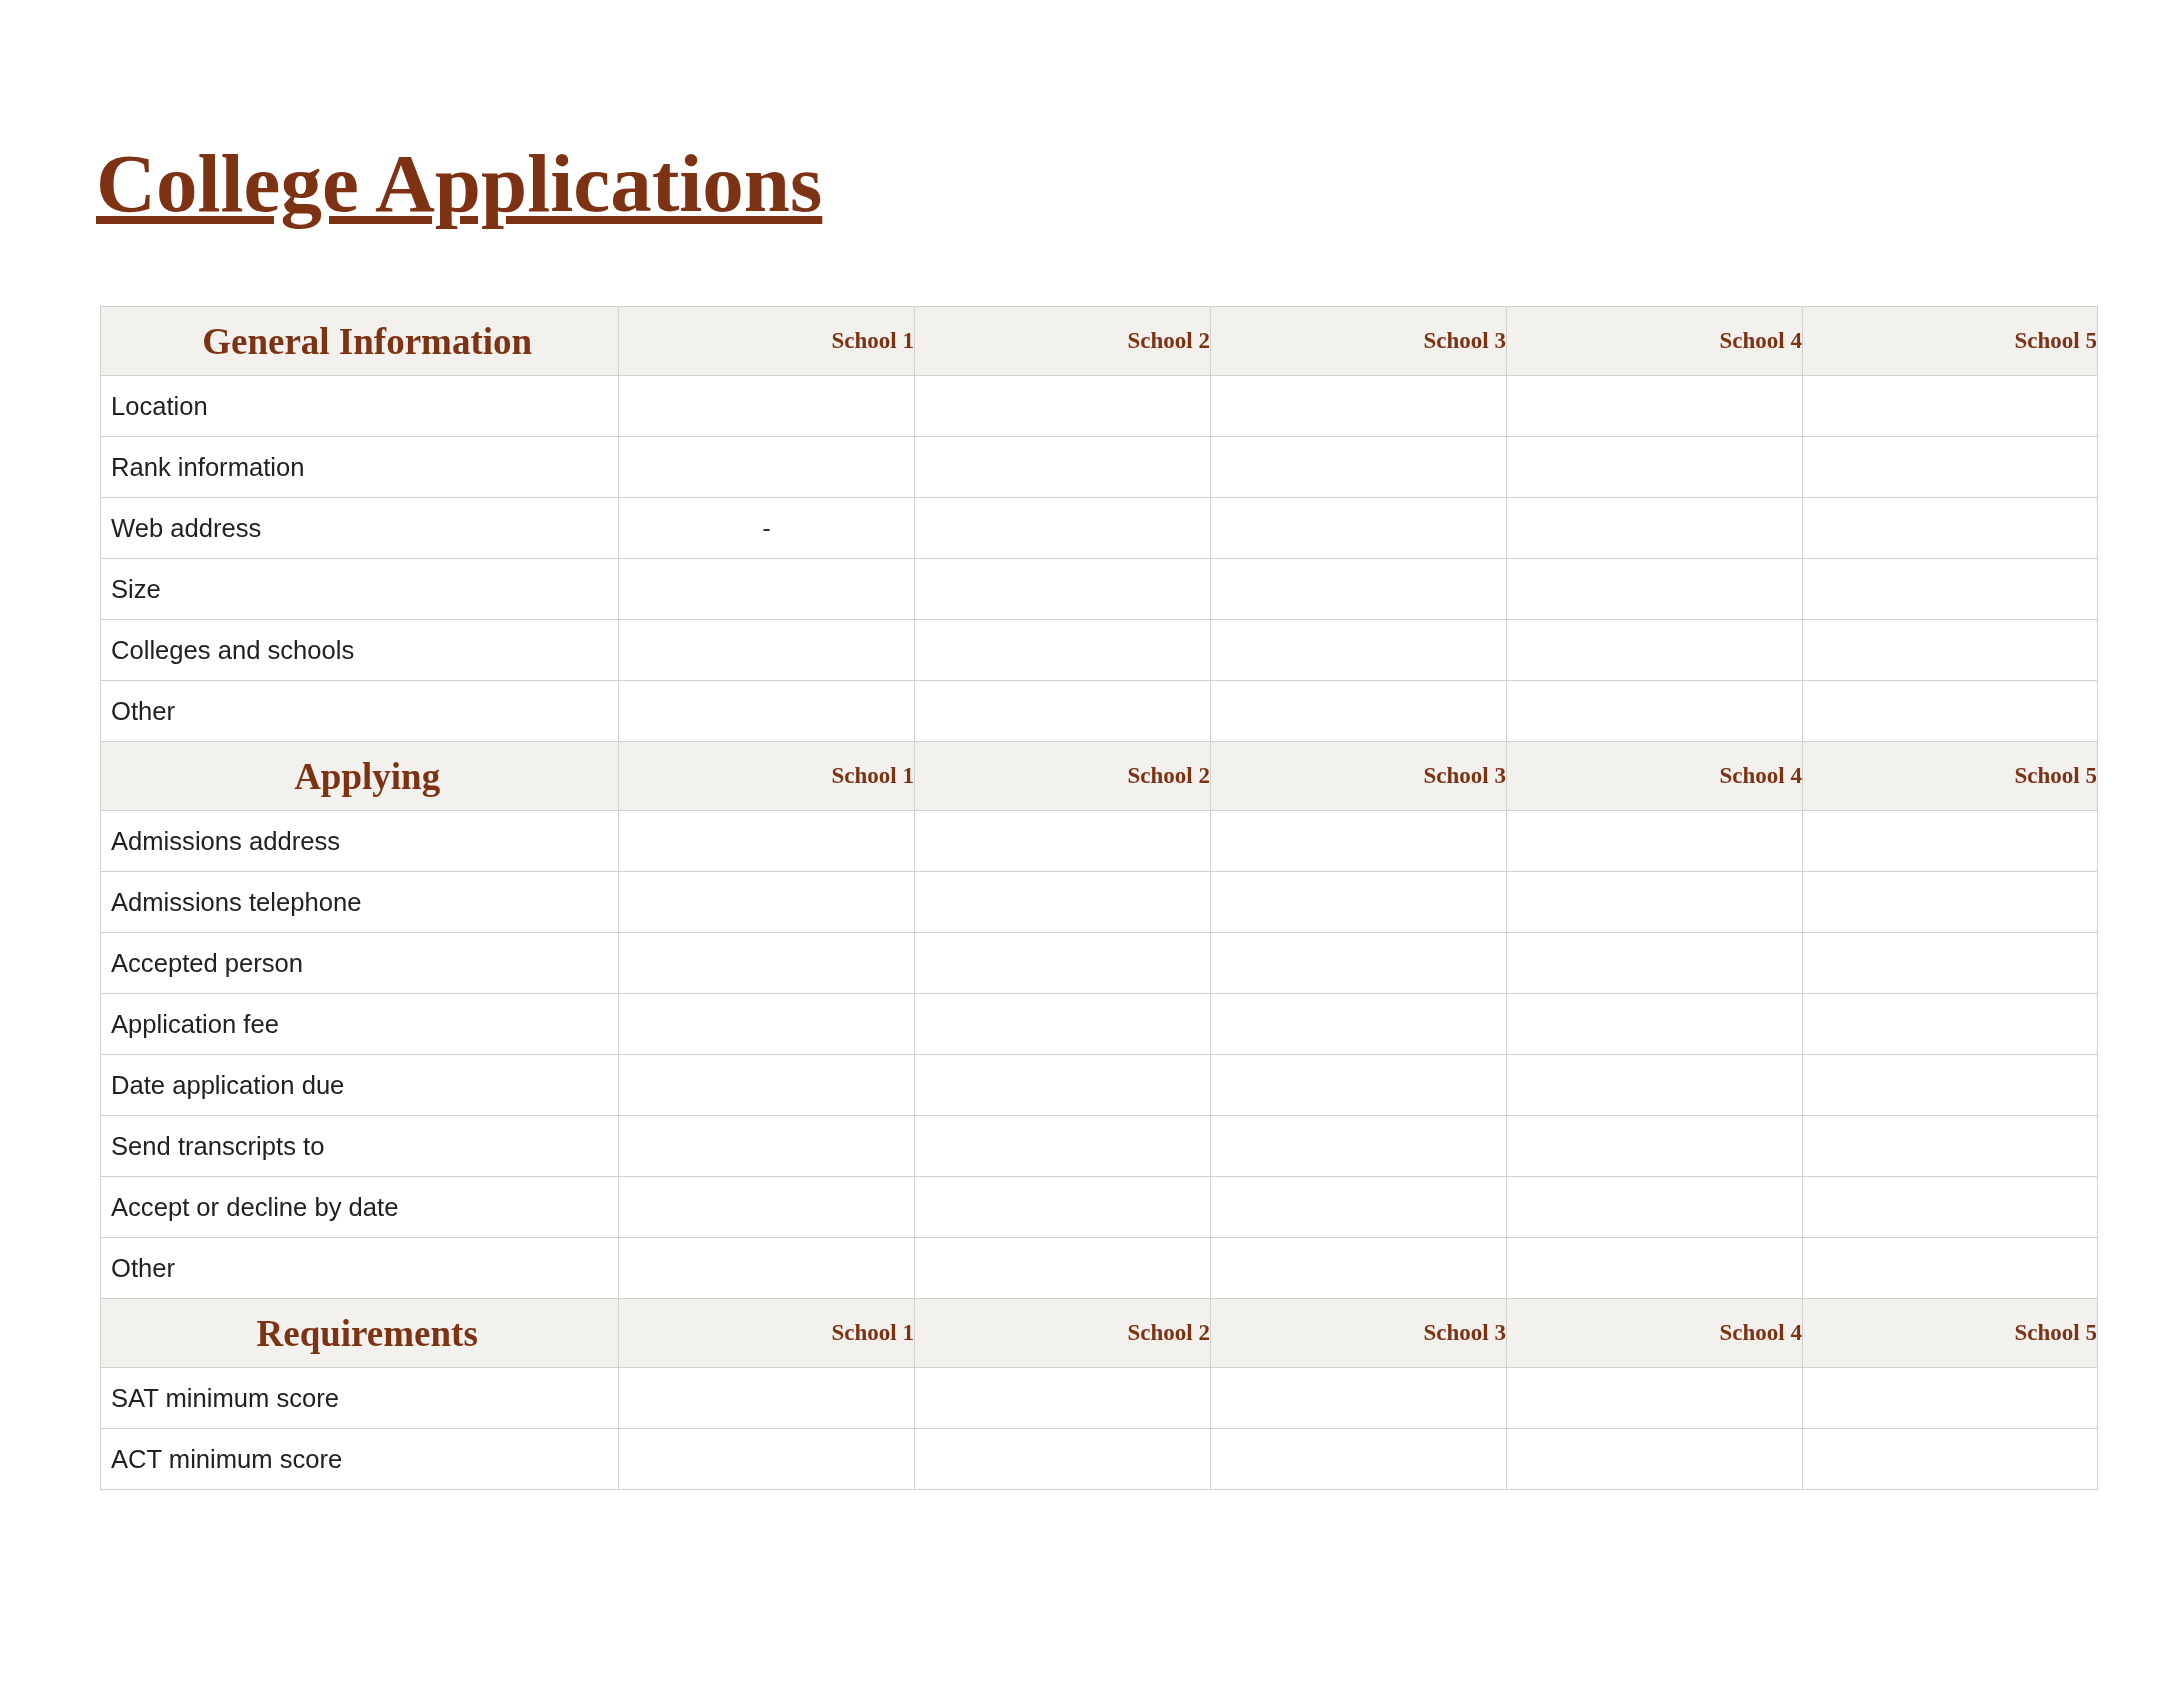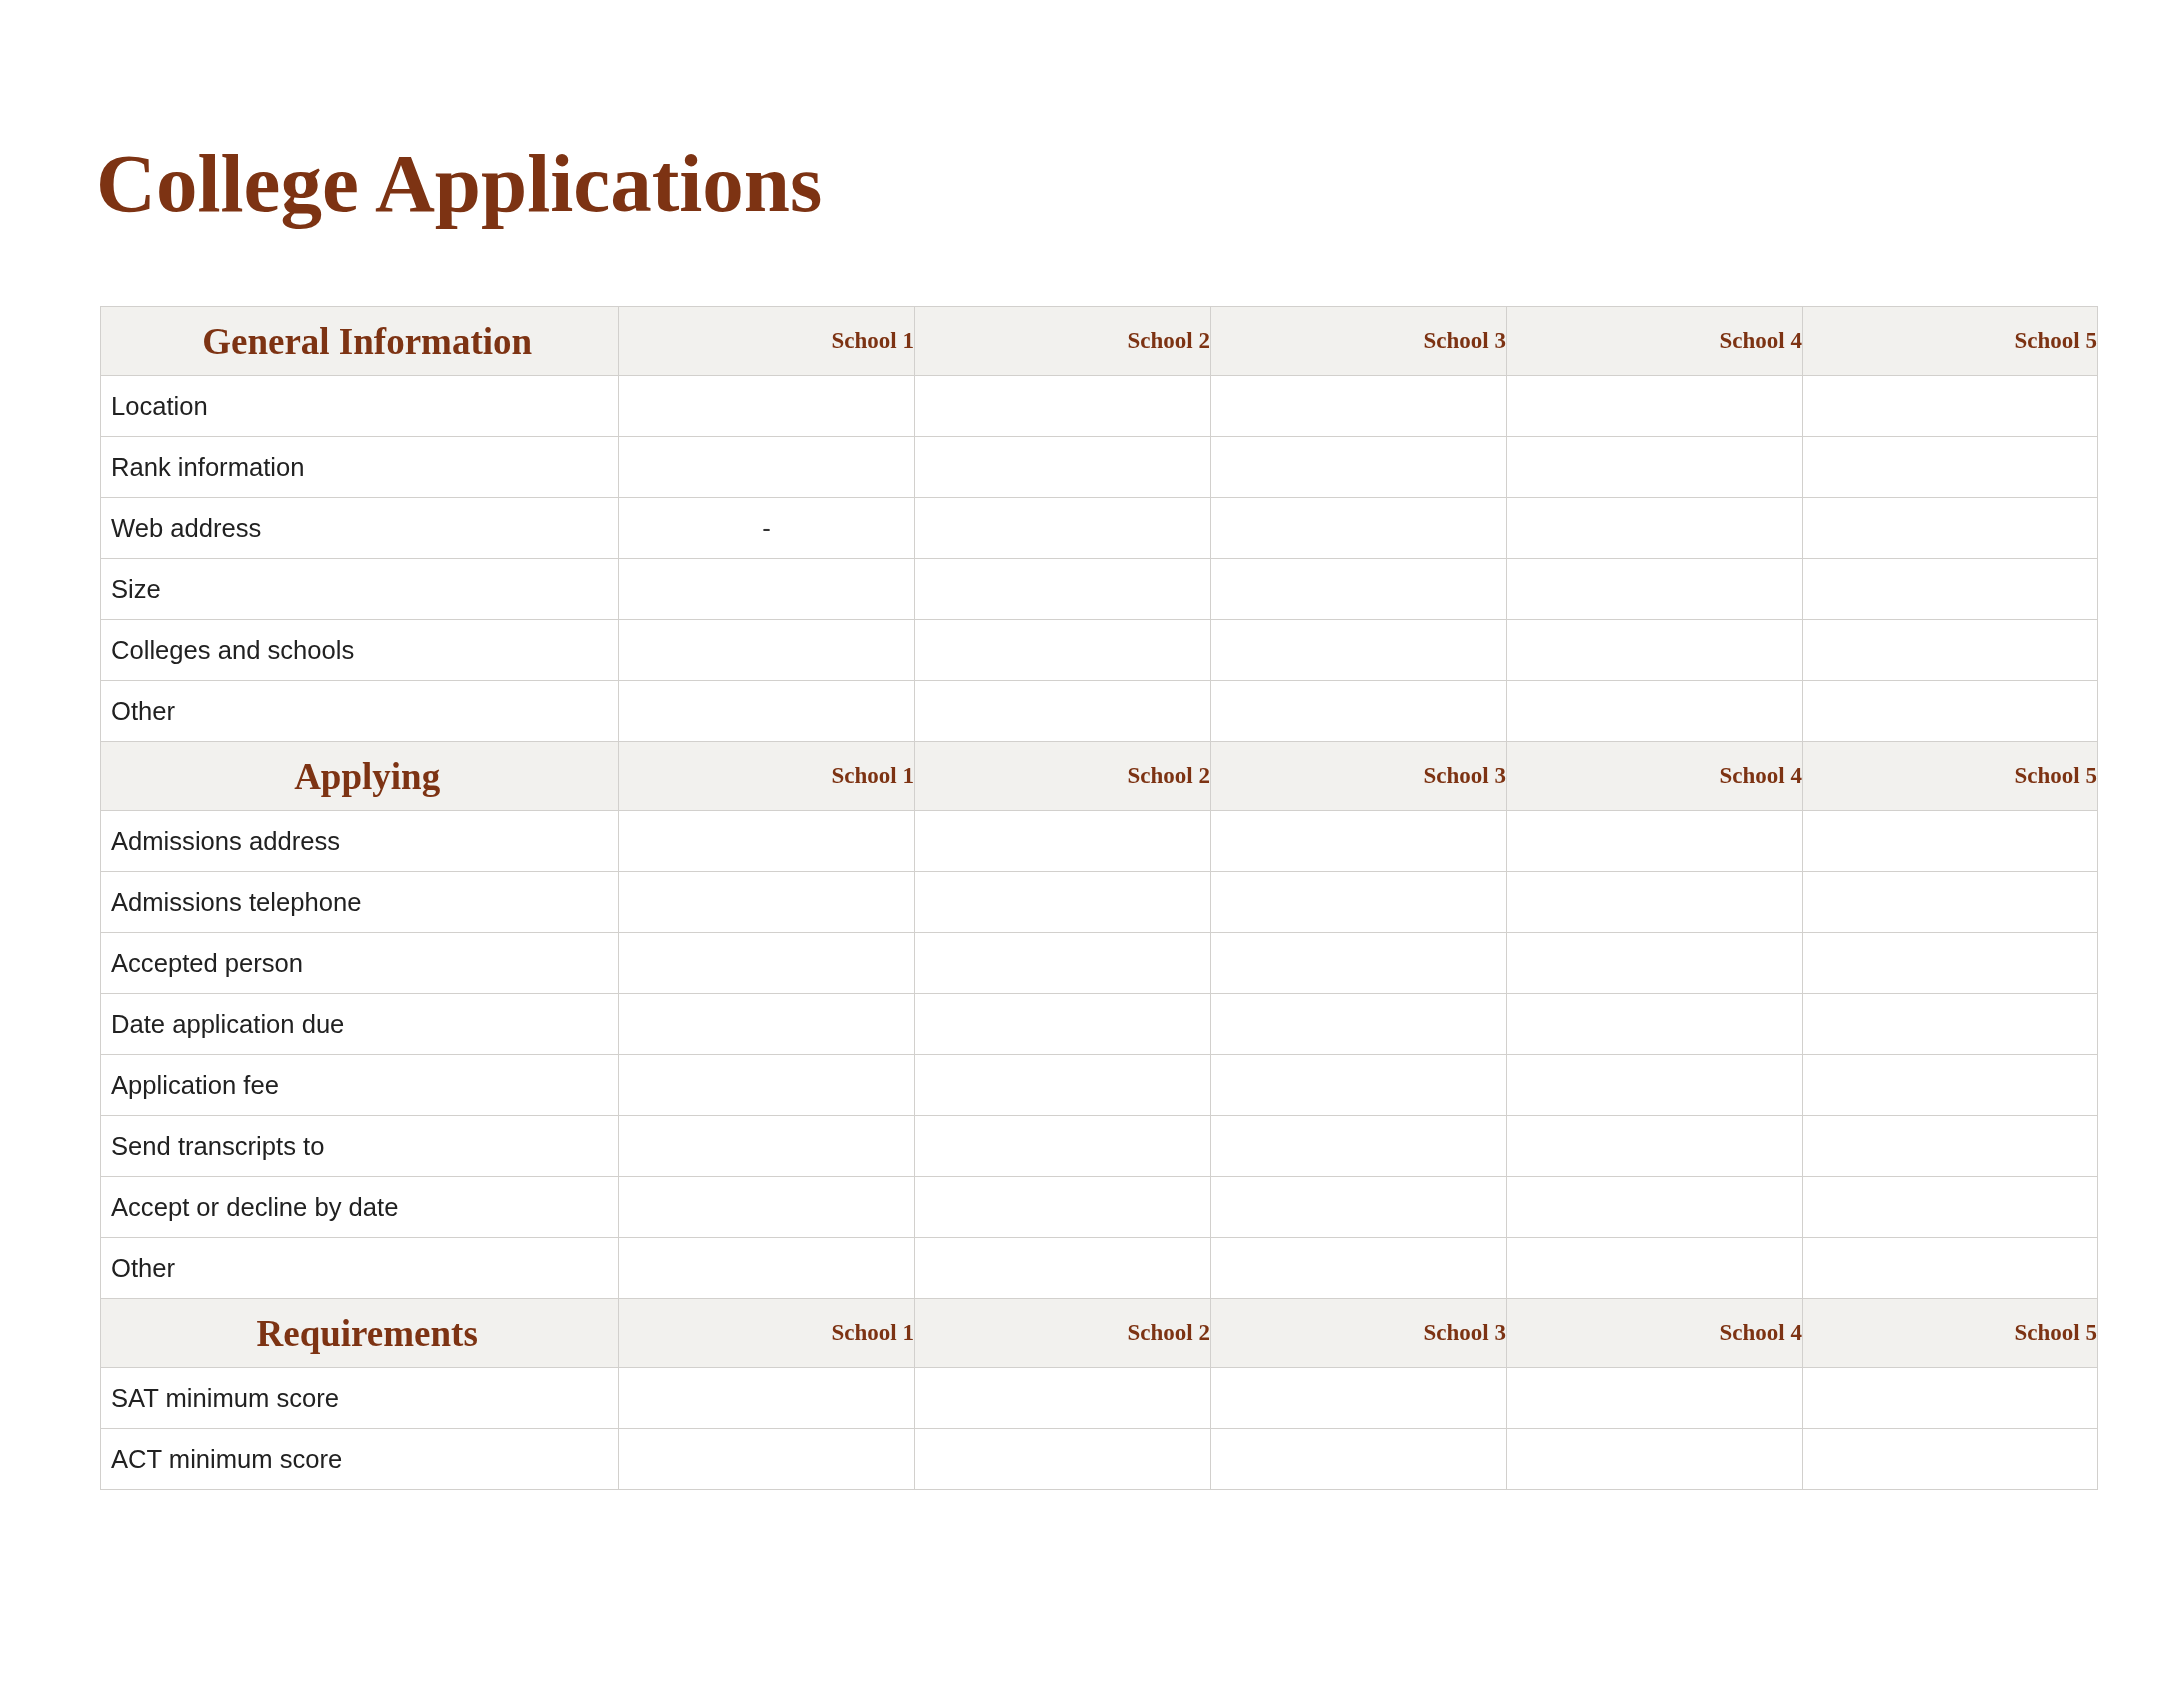--- a/index.html
+++ b/index.html
@@ -19,20 +19,21 @@
     position: absolute;
     left: 96px;
     top: 136px;
     margin: 0;
     font-family: "Liberation Serif", serif;
     font-weight: bold;
     font-size: 83px;
     line-height: 1.15;
     letter-spacing: 0px;
     color: #7d3313;
+    text-decoration: underline;
   }
   .table-wrap {
     position: absolute;
     left: 100px;
     top: 306px;
     width: 1995px;
   }
   table.app-table {
     border-collapse: collapse;
     table-layout: fixed;
@@ -184,29 +185,29 @@
           </tr>
           <tr class="data-row">
             <th class="row-label">Accepted person</th>
             <td class="data-cell"></td>
             <td class="data-cell"></td>
             <td class="data-cell"></td>
             <td class="data-cell"></td>
             <td class="data-cell"></td>
           </tr>
           <tr class="data-row">
+            <th class="row-label">Application fee</th>
+            <td class="data-cell"></td>
+            <td class="data-cell"></td>
+            <td class="data-cell"></td>
+            <td class="data-cell"></td>
+            <td class="data-cell"></td>
+          </tr>
+          <tr class="data-row">
             <th class="row-label">Date application due</th>
-            <td class="data-cell"></td>
-            <td class="data-cell"></td>
-            <td class="data-cell"></td>
-            <td class="data-cell"></td>
-            <td class="data-cell"></td>
-          </tr>
-          <tr class="data-row">
-            <th class="row-label">Application fee</th>
             <td class="data-cell"></td>
             <td class="data-cell"></td>
             <td class="data-cell"></td>
             <td class="data-cell"></td>
             <td class="data-cell"></td>
           </tr>
           <tr class="data-row">
             <th class="row-label">Send transcripts to</th>
             <td class="data-cell"></td>
             <td class="data-cell"></td>

